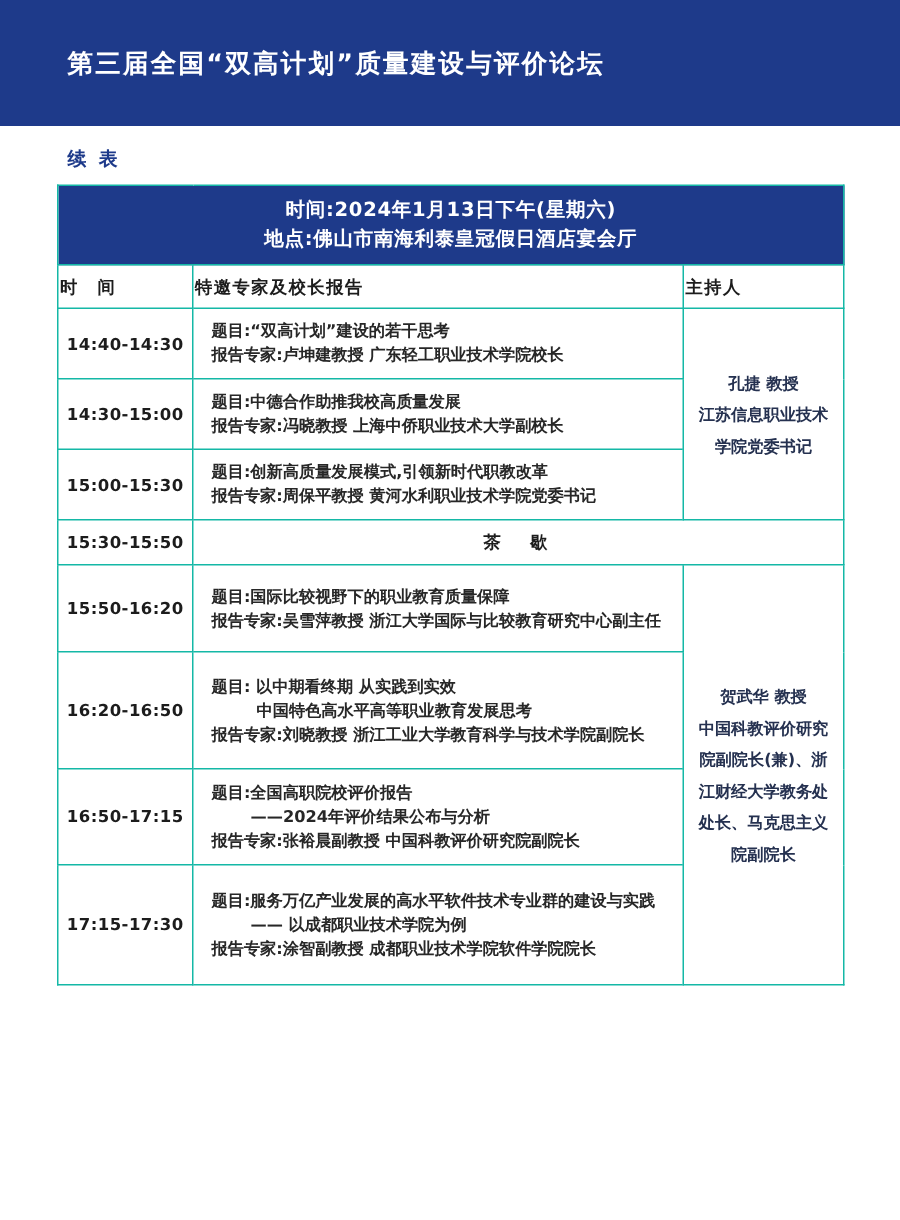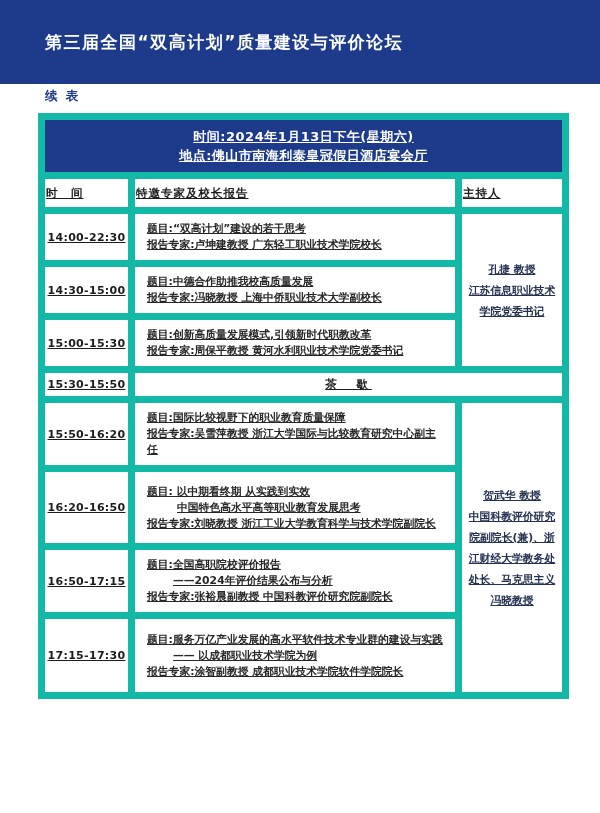--- a/index.html
+++ b/index.html
@@ -14,32 +14,31 @@
   .banner{
     height:84px;background:#1e3a8a;color:#ffffff;
     display:flex;align-items:center;
   }
   .banner h1{
     margin:0 0 0 45px;font-size:17px;font-weight:bold;letter-spacing:1.5px;
   }
 
   
   .continued{
-    margin:4px 0 8px 45px;color:#1e3a8a;font-weight:bold;
+    margin:14px 0 8px 45px;color:#1e3a8a;font-weight:bold;
     font-size:12.5px;letter-spacing:2px;
   }
 
   
   table.agenda{
     border-collapse:collapse;margin-left:38px;width:524px;
     table-layout:fixed;
   }
   table.agenda th,table.agenda td{
-    border:7px solid #14b8a6;
-    text-decoration:underline;
+    border:1px solid #14b8a6;
   }
   .session-band{
     background:#1e3a8a;color:#ffffff;text-align:center;
     font-size:13px;font-weight:bold;padding:7px 0;line-height:19px;
     letter-spacing:0.5px;
   }
   tr.cols th{
     background:#ffffff;color:#1c1c1c;font-size:11.5px;font-weight:bold;
     text-align:left;height:26px;letter-spacing:1px;
   }
@@ -100,21 +99,21 @@
         </th>
       </tr>
       <tr class="cols">
         <th>时　间</th>
         <th>特邀专家及校长报告</th>
         <th>主持人</th>
       </tr>
     </thead>
     <tbody>
       <tr class="r1">
-        <td class="time">14:00-22:30</td>
+        <td class="time">14:40-14:30</td>
         <td class="report">
           <div>题目:“双高计划”建设的若干思考</div>
           <div>报告专家:卢坤建教授 广东轻工职业技术学院校长</div>
         </td>
         <td class="host" rowspan="3">
           <div>孔捷 教授</div>
           <div>江苏信息职业技术</div>
           <div>学院党委书记</div>
         </td>
       </tr>
@@ -141,21 +140,21 @@
         <td class="report">
           <div>题目:国际比较视野下的职业教育质量保障</div>
           <div>报告专家:吴雪萍教授 浙江大学国际与比较教育研究中心副主任</div>
         </td>
         <td class="host" rowspan="4">
           <div>贺武华 教授</div>
           <div>中国科教评价研究</div>
           <div>院副院长(兼)、浙</div>
           <div>江财经大学教务处</div>
           <div>处长、马克思主义</div>
-          <div>冯晓教授</div>
+          <div>院副院长</div>
         </td>
       </tr>
       <tr class="r6">
         <td class="time">16:20-16:50</td>
         <td class="report">
           <div>题目: 以中期看终期 从实践到实效</div>
           <div class="indent-deep">中国特色高水平高等职业教育发展思考</div>
           <div>报告专家:刘晓教授 浙江工业大学教育科学与技术学院副院长</div>
         </td>
       </tr>

